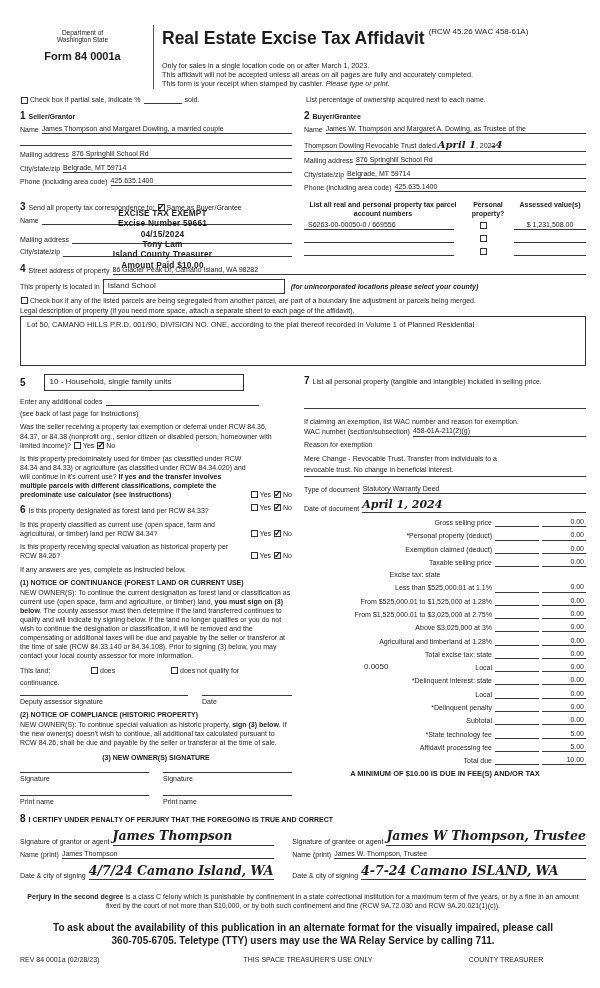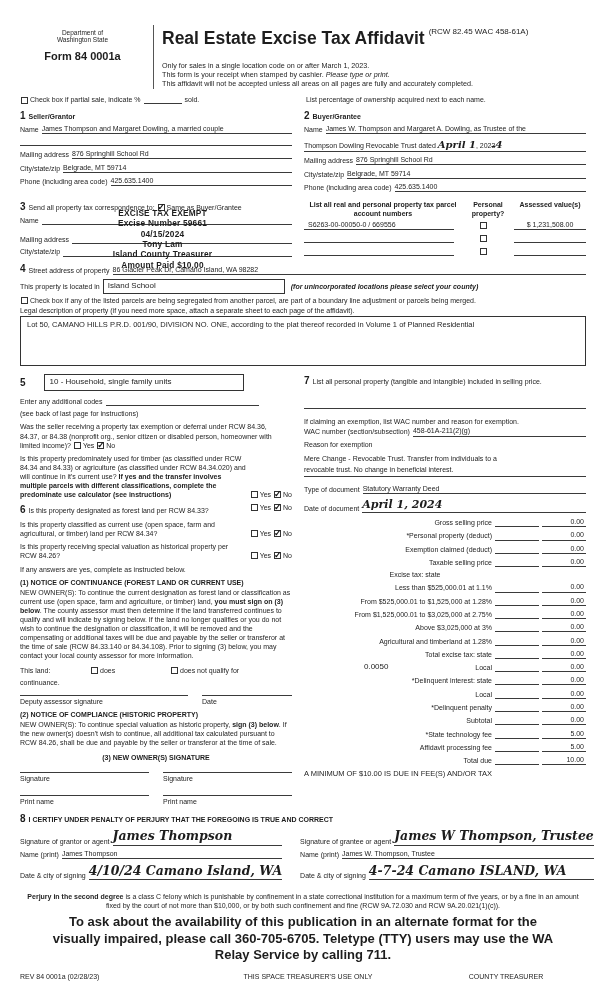--- a/index.html
+++ b/index.html
@@ -67,28 +67,28 @@
   .sig2 .sigcol{flex:1}
   .sigline{border-top:1px solid #3a3a3a;padding-top:1px}
   
   .fee-row{display:flex;align-items:flex-end;margin-bottom:3.2px}
   .fee-label{flex:1;text-align:right;white-space:nowrap}
   .fee-prefix{position:absolute;left:60px;font-size:8px}
   .fee-line{width:44px;border-bottom:1px solid #3a3a3a;height:8px;margin:0 3px}
   .fee-amt{width:44px;text-align:right;border-bottom:1px solid #3a3a3a;padding-right:2px}
   .fee-heading{text-align:center;margin:2px 60px 3px 0}
   .fee-wrap{position:relative;margin-top:4px}
-  .min-due{text-align:left;font-weight:normal;margin-top:4px;font-size:7.5px}
+  .min-due{text-align:center;font-weight:bold;margin-top:4px;font-size:7.5px}
   
   .sec8{margin-top:6px}
   .sec8-cols{display:flex;gap:18px}
   .sec8-col{flex:1}
   
   .perjury{text-align:center;margin-top:8px;font-size:7px;padding:0 4px}
-  .altfmt{text-align:center;font-weight:bold;margin-top:4px;font-size:13px;padding:0 30px}
+  .altfmt{text-align:center;font-weight:bold;margin-top:11px;font-size:10px;padding:0 30px}
   .bottom-row{display:flex;margin-top:8px}
   .bottom-row>div{white-space:nowrap}
   .br-left{width:170px}
   .br-mid{flex:1;text-align:center}
   .br-right{width:160px;text-align:center}
   .print-note{text-align:right;font-weight:normal;font-style:italic;margin-top:28px;font-size:7.5px}
   .page-note{text-align:right;font-size:6.5px}
 </style>
 </head>
 <body>
@@ -98,26 +98,26 @@
   <div class="hdr">
     <div class="hdr-logo">
       <div class="dep-of">Department of</div>
       <div class="wa-state">Washington State</div>
       <div class="form-no">Form 84 0001a</div>
     </div>
     <div class="hdr-divider"></div>
     <div class="hdr-main">
       <div class="title-row">
         <span class="title">Real Estate Excise Tax Affidavit</span>
-        <span class="title-ref">(RCW 82.45 WAC 458-61A)</span>
+        <span class="title-ref">(RCW 45.26 WAC 458-61A)</span>
       </div>
       <div class="hdr-lines">
         <div>Only for sales in a single location code on or after March 1, 2023.</div>
+        <div>This affidavit will not be accepted unless all areas on all pages are fully and accurately completed.</div>
         <div><span>This form is your receipt when stamped by cashier. </span><span class="em">Please type or print.</span></div>
-        <div>This affidavit will not be accepted unless all areas on all pages are fully and accurately completed.</div>
       </div>
     </div>
   </div>
 
   <div class="partial-row">
     <div class="partial-left">
       <span class="cb"></span>
       <span class="lab b" style="font-weight:normal">Check box if partial sale, indicate %</span>
       <span class="fill" style="width:38px"></span>
       <span class="lab" style="margin-left:3px">sold.</span>
@@ -443,21 +443,21 @@
         <div class="frow">
             <span class="lab">Signature of grantor or agent</span>
             <span class="fill grow hand-big">James Thompson</span>
           </div>
         <div class="frow">
             <span class="lab">Name (print)</span>
             <span class="fill grow">James Thompson</span>
           </div>
         <div class="frow">
             <span class="lab">Date &amp; city of signing</span>
-            <span class="fill grow hand-big">4/10/24   Camano Island, WA</span>
+            <span class="fill grow hand-big">4/7/24   Camano Island, WA</span>
           </div>
       </div>
       <div class="sec8-col">
         <div class="frow">
             <span class="lab">Signature of grantee or agent</span>
             <span class="fill grow hand-big">James W Thompson, Trustee</span>
           </div>
         <div class="frow">
             <span class="lab">Name (print)</span>
             <span class="fill grow">James W. Thompson, Trustee</span>

